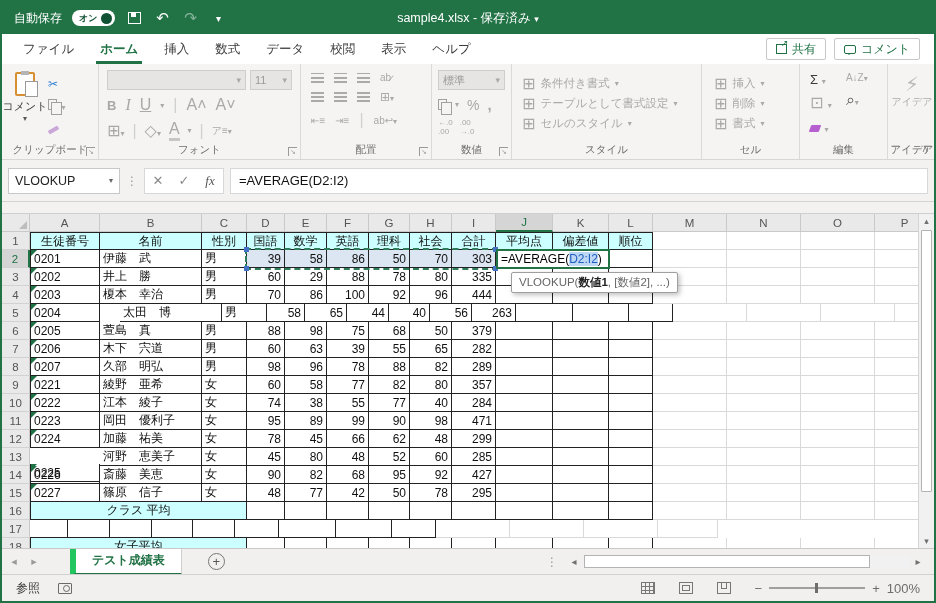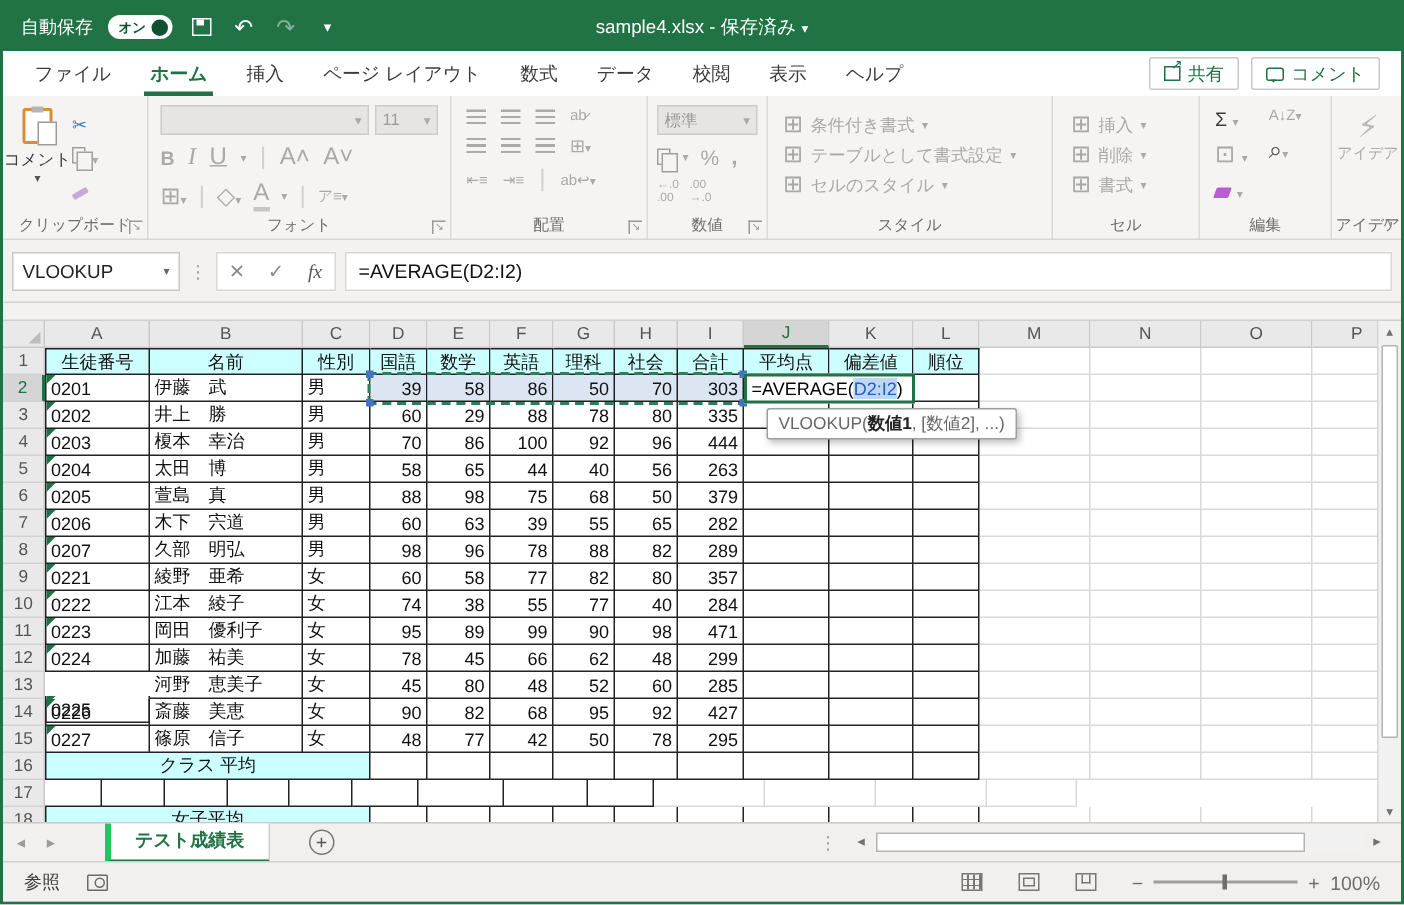--- a/index.html
+++ b/index.html
@@ -94,21 +94,21 @@
   .editbox .ref{background:#bdd7f5;color:#1f5fbf;}
   .fntip{position:absolute;background:#fff;border:1px solid #9f9f9f;border-radius:2px;box-shadow:2px 2px 5px rgba(0,0,0,.25);
          font-size:11.5px;color:#666;padding:2px 7px;white-space:nowrap;}
   .fntip b{color:#222;}
   .vscroll{width:16px;background:#f1f1f1;border-left:1px solid #d5d5d5;position:relative;flex-shrink:0;}
   .vs-arrow{position:absolute;left:0;right:0;text-align:center;color:#707070;font-size:9px;height:14px;line-height:14px;}
   .vs-thumb{position:absolute;left:2px;right:2px;top:16px;height:262px;background:#fff;border:1px solid #b3b3b3;border-radius:1px;}
   
   .sheetbar{height:26px;background:#f1f0ee;display:flex;align-items:center;flex-shrink:0;font-size:12px;border-top:1px solid #c9c9c9;}
   .navarr{color:#9b9b9b;font-size:11px;width:24px;text-align:center;}
-  .stab{height:26px;background:#fff;color:#217346;font-weight:bold;display:flex;align-items:center;padding:0 16px;border-right:1px solid #cfcfcf;border-left:4px solid #22c55e;border-bottom:2px solid #217346;margin-left:28px;}
+  .stab{height:26px;background:#fff;color:#217346;font-weight:bold;display:flex;align-items:center;padding:0 16px;border-right:1px solid #cfcfcf;border-left:6px solid #22c55e;border-bottom:2px solid #217346;margin-left:28px;}
   .addsheet{width:17px;height:17px;border:1px solid #767676;border-radius:50%;color:#555;display:flex;align-items:center;justify-content:center;font-size:13px;margin-left:26px;}
   .grip{color:#9a9a9a;margin-left:auto;font-size:12px;}
   .hscroll{display:flex;align-items:center;width:360px;margin:0 8px 0 8px;}
   .hs-arrow{color:#707070;font-size:10px;width:16px;text-align:center;}
   .hs-track{flex:1;height:13px;background:#f1f1f1;position:relative;}
   .hs-thumb{position:absolute;left:2px;right:40px;top:0;bottom:0;background:#fff;border:1px solid #b3b3b3;}
   
   .statusbar{height:27px;background:#f1f0ee;border-top:1px solid #d0d0d0;display:flex;align-items:center;font-size:12px;color:#3c3c3c;flex-shrink:0;padding:0 14px;}
   .macroico{width:14px;height:11px;border:1px solid #6a6a6a;border-radius:1px;position:relative;margin-left:18px;}
   .macroico::after{content:"";position:absolute;width:5px;height:5px;border:1px solid #6a6a6a;border-radius:50%;right:1px;bottom:1px;}
@@ -140,21 +140,20 @@
       <span class="tb-icon dim">↷</span>
       <span class="tb-icon" style="font-size:10px;">▾</span>
     </div>
     <div class="tb-title"><span>sample4.xlsx  -  保存済み</span> <span style="font-size:9px;">▾</span></div>
   </div>
 
   <div class="tabrow">
     <span class="rtab">ファイル</span>
     <span class="rtab active">ホーム</span>
     <span class="rtab">挿入</span>
-    <span class="rtab">ページ レイアウト</span>
     <span class="rtab">数式</span>
     <span class="rtab">データ</span>
     <span class="rtab">校閲</span>
     <span class="rtab">表示</span>
     <span class="rtab">ヘルプ</span>
     <span class="tabrow-right">
       <span class="pillbtn">
           <span class="shareico"></span>
           <span>共有</span>
         </span>
@@ -427,21 +426,21 @@
           <div class="cell tb" style="width: 56px;"></div>
           <div class="cell tb" style="width: 44px;"></div>
           <div class="cell" style="width: 74px;"></div>
           <div class="cell" style="width: 74px;"></div>
           <div class="cell" style="width: 74px;"></div>
           <div class="cell" style="width: 60px;"></div>
         </div>
         <div class="grid-row">
           <div class="rowh">5</div>
           <div class="cell tb acol" style="width: 70px;">0204<div class="tri"></div></div>
-          <div class="cell tb" style="width: 102px;">太田　博</div>
+          <div class="cell tb" style="width: 102px; margin-left: 20px;">太田　博</div>
           <div class="cell tb" style="width: 45px;">男</div>
           <div class="cell tb num" style="width: 38px;">58</div>
           <div class="cell tb num" style="width: 42px;">65</div>
           <div class="cell tb num" style="width: 42px;">44</div>
           <div class="cell tb num" style="width: 41px;">40</div>
           <div class="cell tb num" style="width: 42px;">56</div>
           <div class="cell tb num" style="width: 44px;">263</div>
           <div class="cell tb" style="width: 57px;"></div>
           <div class="cell tb" style="width: 56px;"></div>
           <div class="cell tb" style="width: 44px;"></div>

